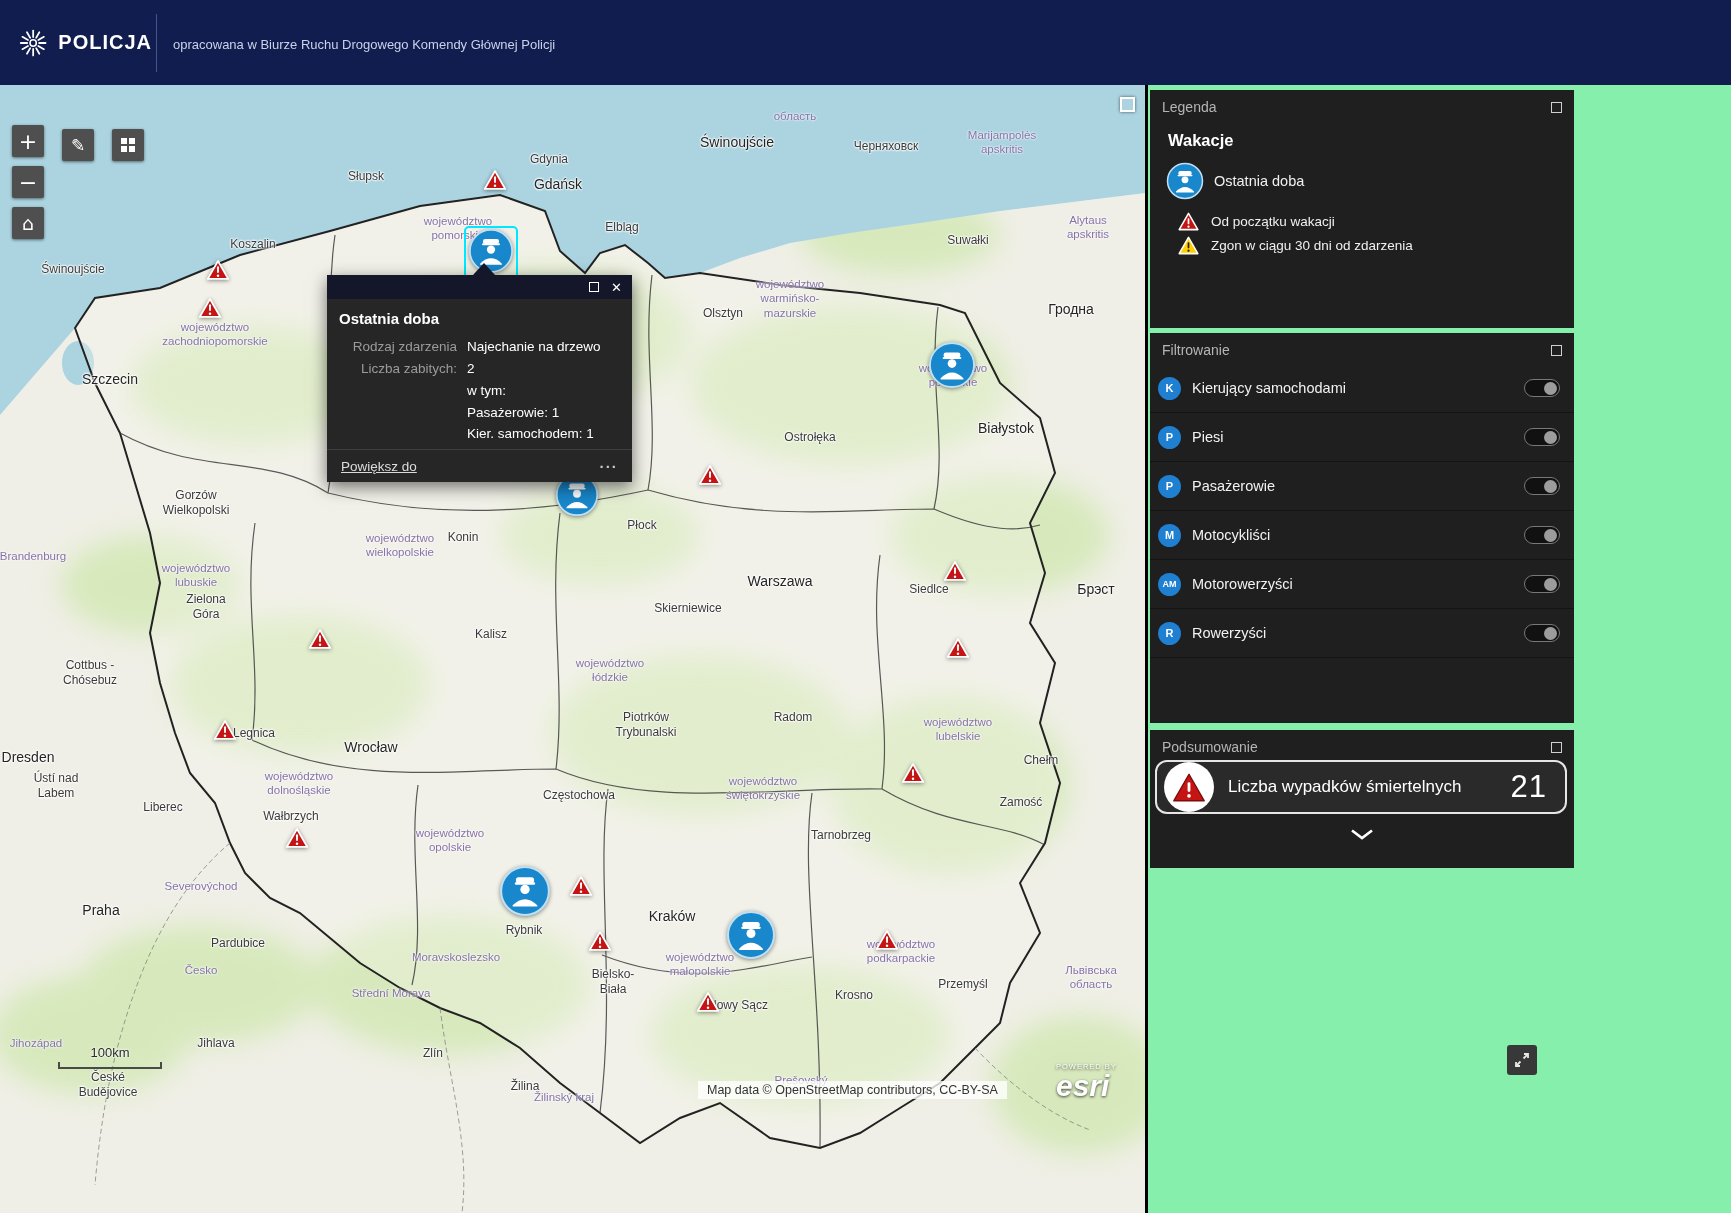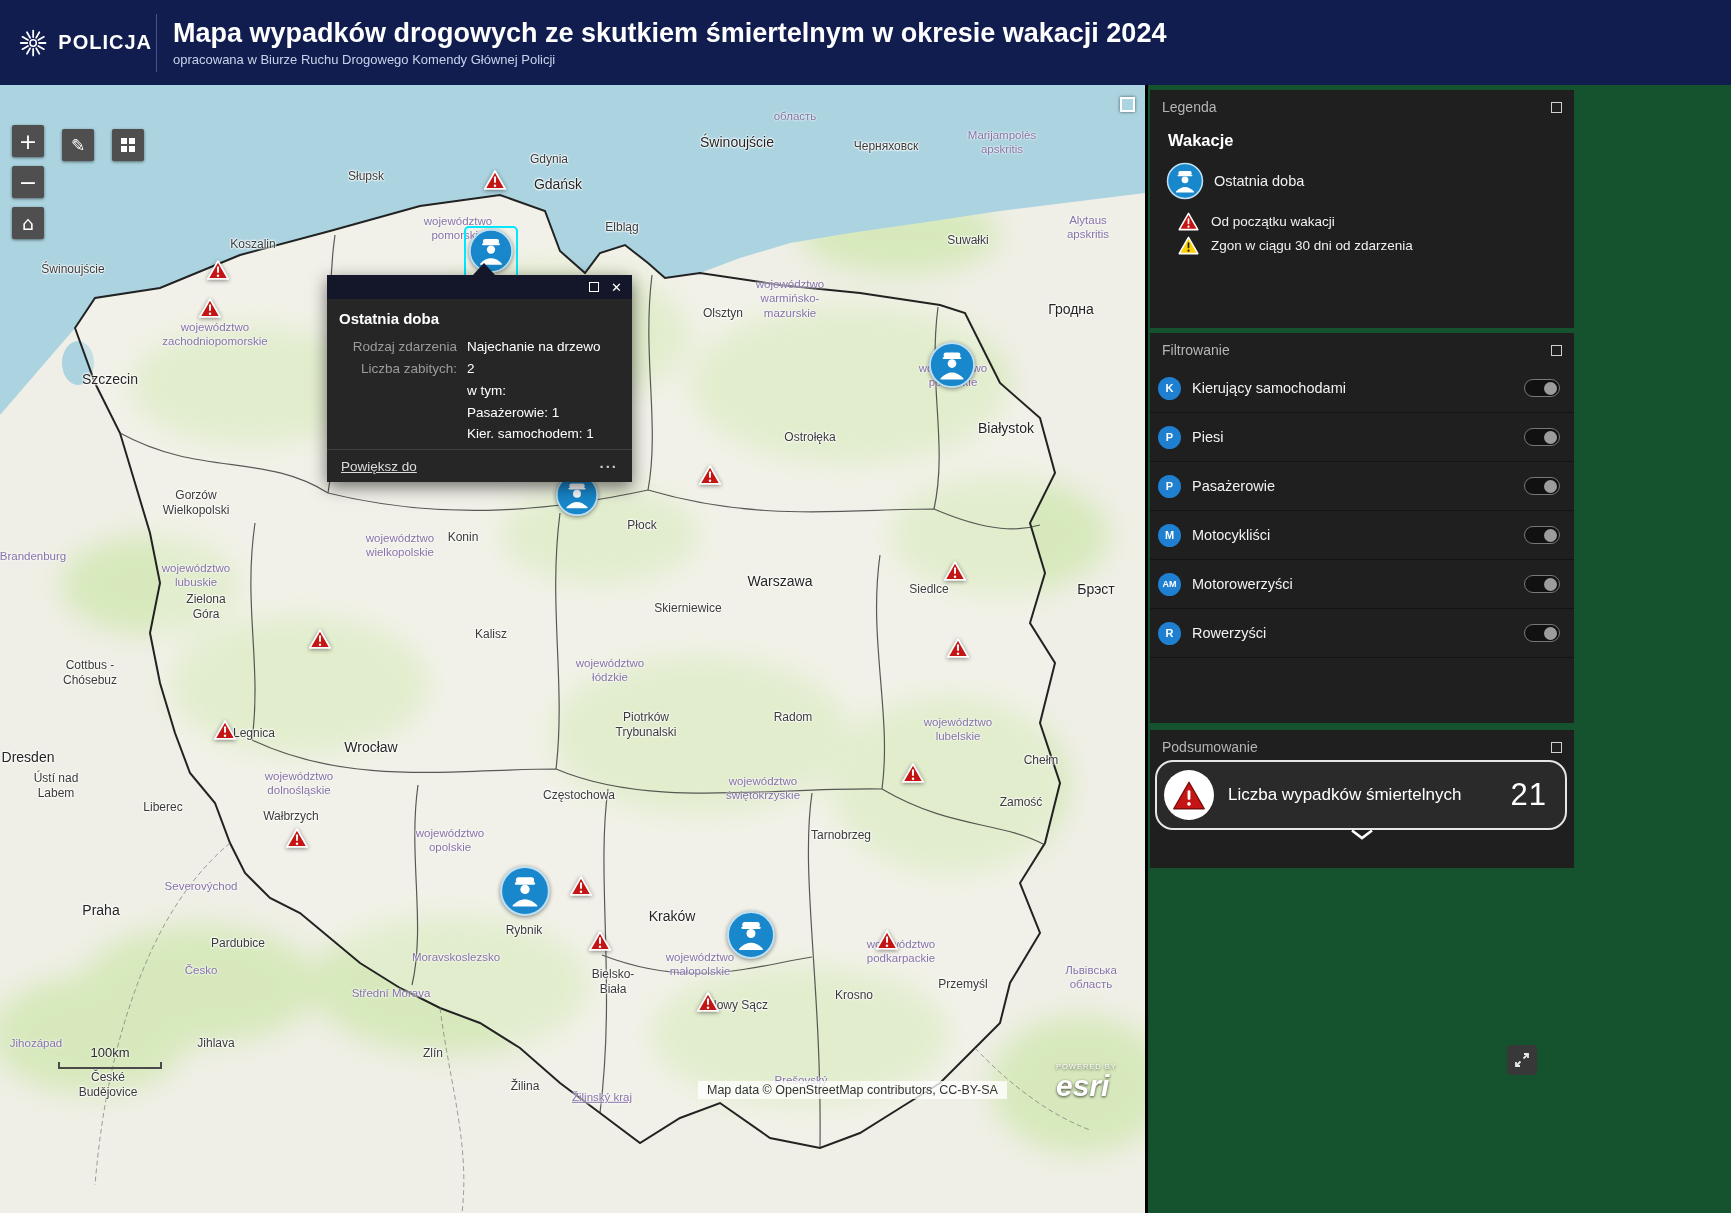--- a/index.html
+++ b/index.html
@@ -70,21 +70,21 @@
     text-shadow:0 0 2px #fff,0 0 3px #fff}
   .scalebar .bar{height:7px;border-left:2px solid #4a4a4a;border-right:2px solid #4a4a4a;border-bottom:2px solid #4a4a4a}
   .attribution{position:absolute;z-index:6;left:698px;top:996px;background:rgba(255,255,255,.78);
     color:#333;font-size:12.5px;padding:2px 9px;white-space:nowrap}
   .esri{position:absolute;z-index:6;left:1056px;top:978px;color:#fff;line-height:1;
     text-shadow:0 1px 3px rgba(0,0,0,.75)}
   .esri .pb{font-size:7.5px;letter-spacing:1px}
   .esri .name{font-size:30px;font-weight:bold;font-style:italic}
 
   
-  .sidebar{position:absolute;left:1148px;top:85px;width:583px;height:1128px;background:#14532d}
+  .sidebar{position:absolute;left:1148px;top:85px;width:583px;height:1128px;background:#86efac}
   .panel{position:absolute;left:2px;width:424px;background:#1f1f1f}
   .p-legend{top:5px;height:238px}
   .p-filter{top:248px;height:390px}
   .p-summary{top:645px;height:138px}
   .panel-head{display:flex;justify-content:space-between;align-items:center;padding:9px 12px 4px;
     color:#b5b5b5;font-size:14px}
   .restore-icon{width:11px;height:11px;border:1.5px solid #cfcfcf;display:inline-block;cursor:pointer;flex:none}
 
   .legend-group{color:#fff;font-weight:bold;font-size:16.5px;padding:12px 0 0 18px}
   .legend-item{position:absolute;display:flex;align-items:center;color:#f0f0f0}
@@ -96,22 +96,22 @@
 
   .f-rows{margin-top:2px}
   .f-row{height:49px;display:flex;align-items:center;padding:0 14px 0 8px;border-bottom:1px solid #141414}
   .f-badge{width:23px;height:23px;border-radius:50%;background:#1f7fd0;color:#fff;font-weight:bold;font-size:11px;
     display:flex;align-items:center;justify-content:center;flex:none}
   .f-badge.small{font-size:9px}
   .f-label{color:#f2f2f2;font-size:14.5px;margin-left:11px;flex:1}
   .toggle{width:36px;height:18px;border-radius:10px;background:#111;border:1px solid #787878;position:relative;flex:none;cursor:pointer}
   .toggle::after{content:"";position:absolute;right:2px;top:1.5px;width:13px;height:13px;border-radius:50%;background:#9c9c9c}
 
-  .sum-card{position:absolute;left:5px;top:30px;width:412px;height:70px;background:#2a2a2a;
-    border:2px solid #e6e6e6;border-radius:18px;display:flex;align-items:center;padding:0 18px 0 7px}
+  .sum-card{position:absolute;left:5px;top:30px;width:412px;height:54px;background:#2a2a2a;
+    border:2px solid #e6e6e6;border-radius:12px;display:flex;align-items:center;padding:0 18px 0 7px}
   .sum-icon{width:50px;height:50px;border-radius:50%;background:#fff;display:flex;align-items:center;justify-content:center;flex:none}
   .sum-label{color:#fff;font-size:17px;margin-left:14px;flex:1}
   .sum-value{color:#fff;font-size:31px;font-weight:500;letter-spacing:1px}
   .sum-chevron{position:absolute;left:50%;top:96px;transform:translateX(-50%);cursor:pointer}
 
   .fs-btn{position:absolute;left:359px;top:960px;width:30px;height:30px;background:#383838;border:none;
     border-radius:3px;display:flex;align-items:center;justify-content:center;cursor:pointer}
 </style>
 </head>
 <body>
@@ -134,21 +134,20 @@
           <rect x="22.6" y="3" width="2.8" height="13" rx="1.4" transform="rotate(270 24 24)"></rect>
           <rect x="22.6" y="3" width="2.8" height="13" rx="1.4" transform="rotate(300 24 24)"></rect>
           <rect x="22.6" y="3" width="2.8" height="13" rx="1.4" transform="rotate(330 24 24)"></rect>
         </g>
         <circle cx="24" cy="24" r="5" fill="none" stroke="#fff" stroke-width="2.4"></circle>
       </svg>
       <span class="logo-text">POLICJA</span>
     </div>
     <div class="header-sep"></div>
     <div class="titles">
-      <div class="title">Mapa wypadków drogowych ze skutkiem śmiertelnym w okresie wakacji 2024</div>
       <div class="subtitle">opracowana w Biurze Ruchu Drogowego Komendy Głównej Policji</div>
     </div>
   </div>
 
   <div class="map">
 
     <svg class="basemap" width="1145" height="1128" viewBox="0 0 1145 1128">
       <defs>
           <filter id="blur15" x="-40%" y="-40%" width="180%" height="180%">
             <feGaussianBlur stdDeviation="14"></feGaussianBlur>
@@ -282,21 +281,21 @@
         <span class="maplabel city" style="left: 738px; top: 920px;">Nowy Sącz</span>
         <span class="maplabel city" style="left: 574px; top: 897px; margin-left: 39px;">Bielsko-
 Biała</span>
         <span class="maplabel region" style="left: 391px; top: 908px;">Střední Morava</span>
         <span class="maplabel region" style="left: 1091px; top: 892px;">Львівська
 область</span>
         <span class="maplabel region" style="left: 36px; top: 958px;">Jihozápad</span>
         <span class="maplabel city" style="left: 216px; top: 958px;">Jihlava</span>
         <span class="maplabel city" style="left: 433px; top: 968px;">Zlín</span>
         <span class="maplabel city" style="left: 525px; top: 1001px;">Žilina</span>
-        <span class="maplabel region" style="left: 602px; top: 1012px; text-decoration: underline;">Žilinský kraj</span>
+        <span class="maplabel region" style="left: 564px; top: 1012px;">Žilinský kraj</span>
         <span class="maplabel region" style="left: 801px; top: 995px;">Prešovský</span>
         <span class="maplabel city" style="left: 108px; top: 1000px;">České
 Budějovice</span>
       </div>
     <div class="markers-layer">
         <div class="marker" style="left: 491px; top: 168px;"><svg viewBox="0 0 40 40" width="46" height="46">
     <circle cx="20" cy="20" r="18.4" fill="#1887cb" stroke="#bfe0f2" stroke-width="1.6"></circle>
     <g fill="#fff">
       <rect x="13" y="9.5" width="14" height="4.4" rx="2"></rect>
       <rect x="12.2" y="13.3" width="15.6" height="1.8" rx="0.9"></rect>

